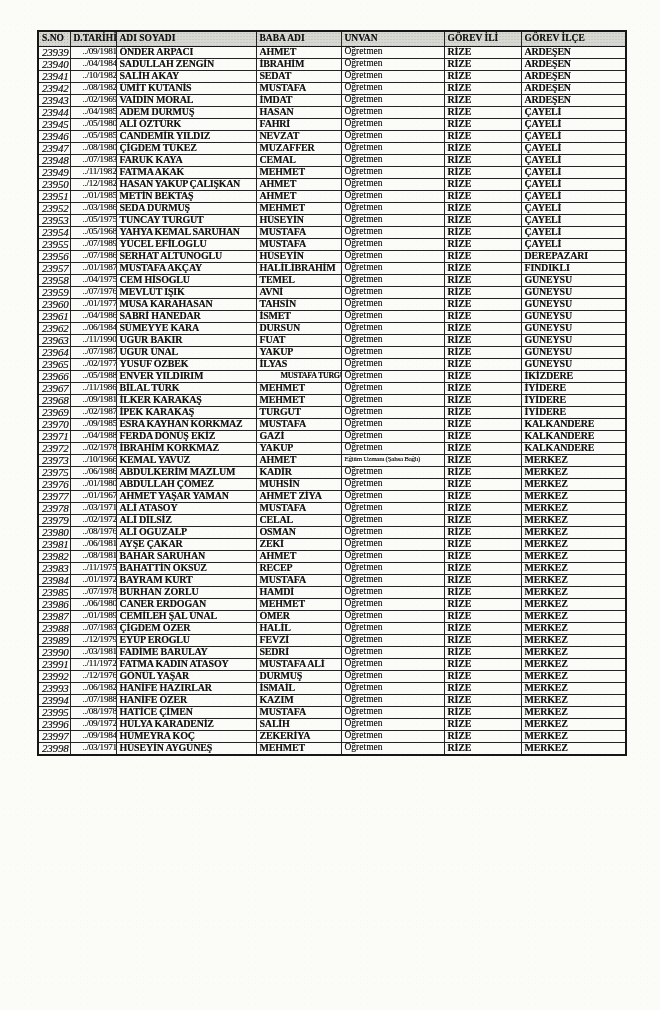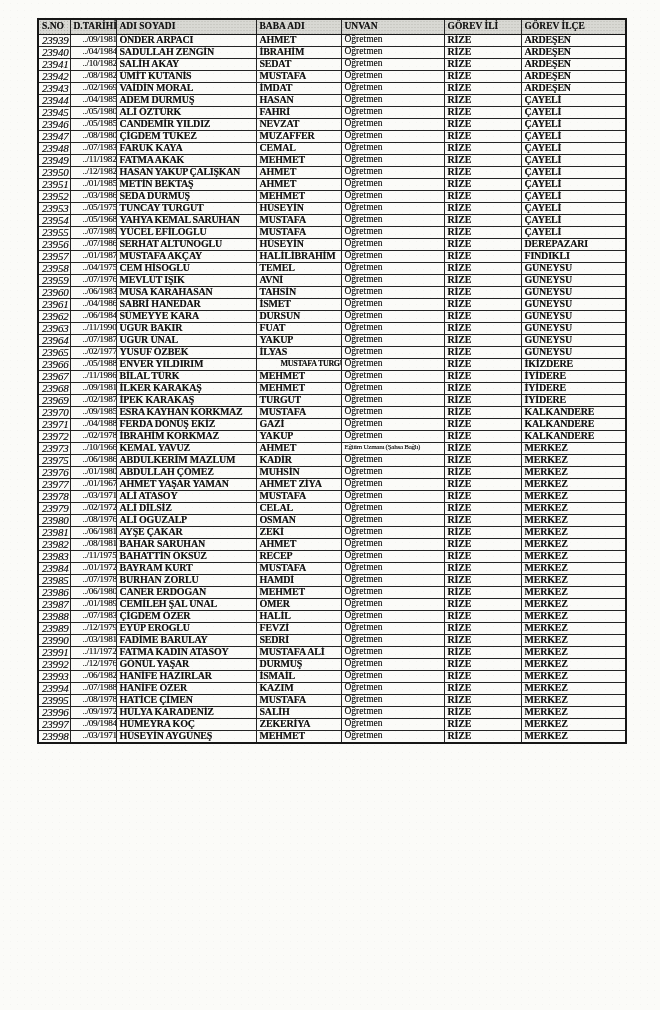--- a/index.html
+++ b/index.html
@@ -11,21 +11,21 @@
   }
   .sheet{
     position:relative;width:660px;height:1010px;
     background:
       radial-gradient(rgba(0,0,0,0.025) 0.5px, transparent 0.6px),
       #fbfbf8;
     background-size:7px 7px;
     overflow:hidden;
   }
   table.roster{
-    position:absolute;left:37px;top:18px;
+    position:absolute;left:37px;top:30px;
     width:588px;height:712px;
     border-collapse:collapse;table-layout:fixed;
     border:2px solid #161616;
   }
   .roster th,.roster td{
     border:1px solid #242424;
     padding:0 1px 0 3px;
     overflow:hidden;white-space:nowrap;
     color:#141414;
     text-shadow:0 0 0.5px rgba(20,20,20,0.55);
@@ -258,21 +258,21 @@
           <td class="c-sno">23959</td>
           <td class="c-date">../07/1976</td>
           <td class="c-name">MEVLÜT IŞIK</td>
           <td class="c-father">AVNİ</td>
           <td class="c-title">Öğretmen</td>
           <td class="c-prov">RİZE</td>
           <td class="c-dist">GÜNEYSU</td>
         </tr>
         <tr>
           <td class="c-sno">23960</td>
-          <td class="c-date">../06/1983</td>
+          <td class="c-date">../01/1977</td>
           <td class="c-name">MUSA KARAHASAN</td>
           <td class="c-father">TAHSİN</td>
           <td class="c-title">Öğretmen</td>
           <td class="c-prov">RİZE</td>
           <td class="c-dist">GÜNEYSU</td>
         </tr>
         <tr>
           <td class="c-sno">23961</td>
           <td class="c-date">../04/1986</td>
           <td class="c-name">SABRİ HANEDAR</td>

